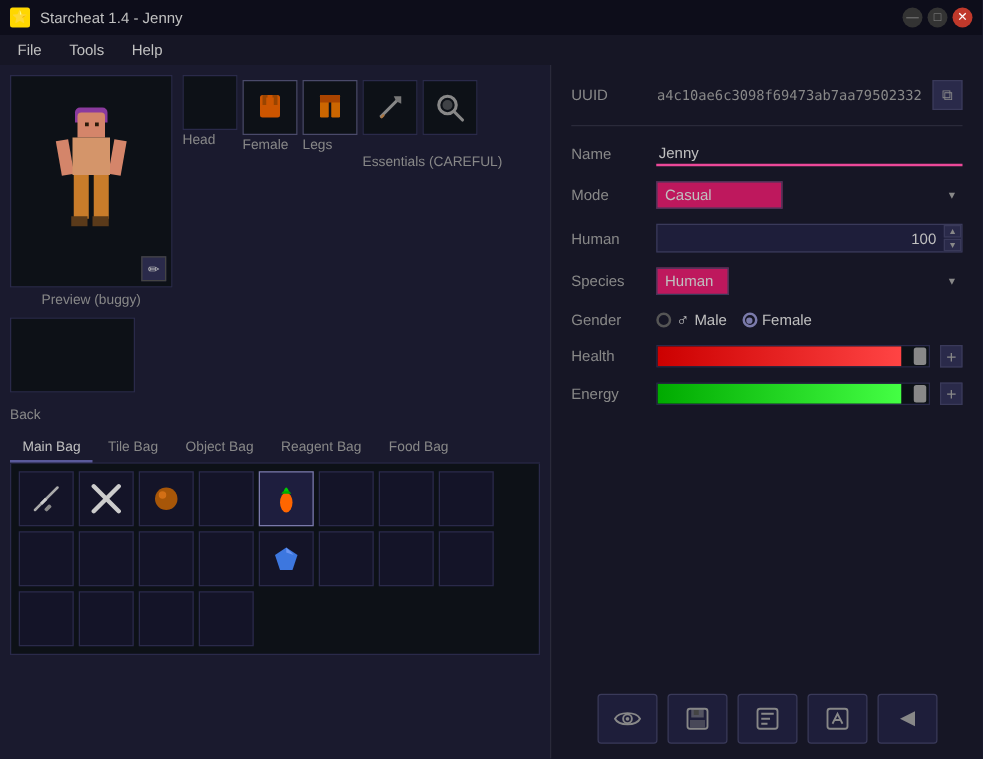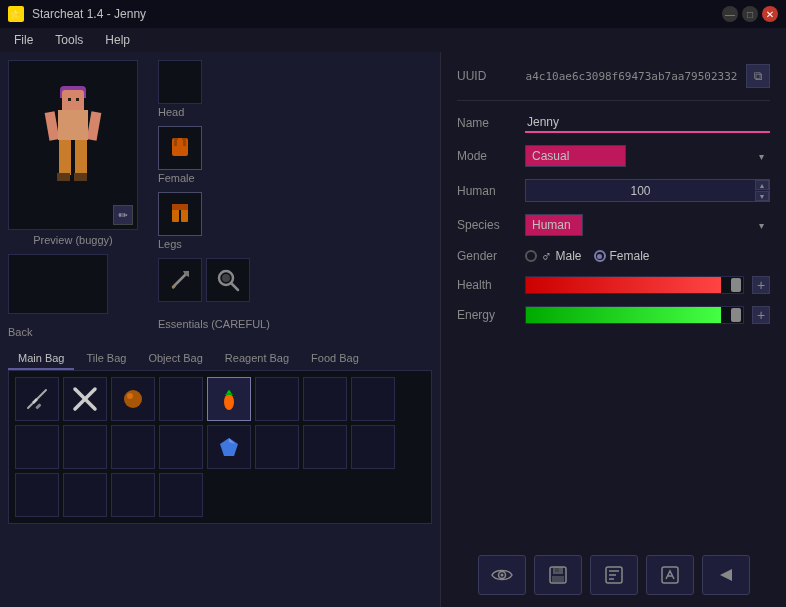--- a/index.html
+++ b/index.html
@@ -216,23 +216,23 @@
       width: 100px;
       height: 60px;
       background: #0d1117;
       border: 1px solid #2a2a4a;
     }
     #back-label { color: #888; font-size: 11px; margin-top: 12px; }
 
     
     #equipment-section {
       display: flex;
-      flex-direction: column;
+      flex-direction: row;
       gap: 4px;
-      margin-left: 12px;
+      margin-left: 0;
     }
 
     .equip-group {
       display: flex;
       flex-direction: column;
       gap: 2px;
     }
     .equip-label {
       color: #888;
       font-size: 11px;
@@ -382,21 +382,21 @@
       color: #888;
       pointer-events: none;
       font-size: 10px;
     }
 
     .pixels-input {
       background: #1e1e3a;
       border: 1px solid #3a3a5a;
       color: #c0c0c0;
       font-size: 12px;
-      text-align: center;
+      text-align: right;
       padding: 3px 6px;
       width: 80px;
       outline: none;
     }
     .spinner-btns {
       display: flex;
       flex-direction: column;
       gap: 1px;
     }
     .spinner-btn {

